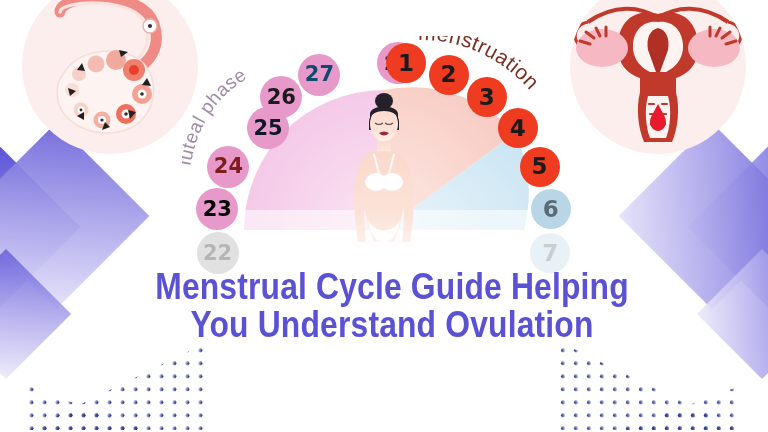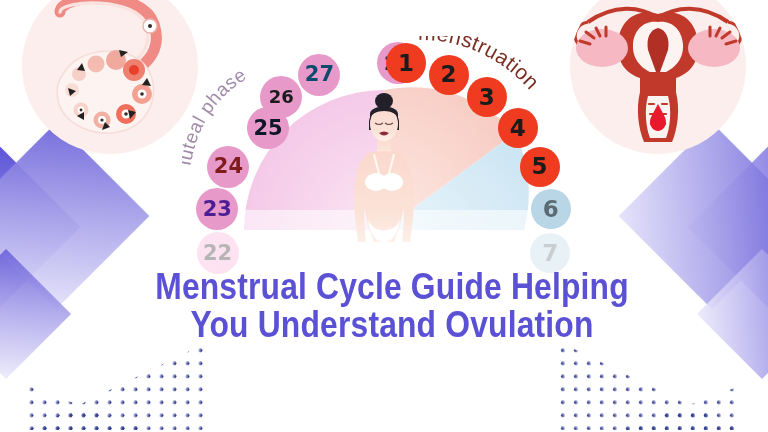--- a/index.html
+++ b/index.html
@@ -281,33 +281,33 @@
         <defs>
             <path id="arcLut" d="M8 114 C18 52 58 14 122 6" fill="none"></path>
           </defs>
         <text font-family="Liberation Sans, sans-serif" font-size="19" fill="#a08aa8">
           <textPath href="#arcLut" startOffset="2">luteal phase</textPath>
         </text>
       </svg>
     </div>
 
     <div id="day-host" style="position:absolute;inset:0;">
-        <div class="day" style="width: 42px; height: 42px; left: 10.635px; top: 218.381px; font-size: 21px; background: #f9a8d4; color: rgb(27, 27, 27); opacity: 0.32;">
+        <div class="day" style="width: 42px; height: 42px; left: 10.635px; top: 218.381px; font-size: 21px; background: #a3a3a3; color: rgb(27, 27, 27); opacity: 0.32;">
           <span>22</span>
         </div>
-        <div class="day" style="width: 42px; height: 42px; left: 10.2799px; top: 174.302px; font-size: 21px; background: rgb(231, 154, 201); color: #4c1d95;">
+        <div class="day" style="width: 42px; height: 42px; left: 10.2799px; top: 174.302px; font-size: 21px; background: rgb(231, 154, 201); color: #000000;">
           <span>23</span>
         </div>
         <div class="day" style="width: 42px; height: 42px; left: 21.4027px; top: 131.648px; font-size: 21px; background: rgb(231, 154, 201); color: #7f1d1d;">
           <span>24</span>
         </div>
         <div class="day" style="width: 42px; height: 42px; left: 61px; top: 93.3555px; font-size: 21px; background: rgb(231, 154, 201); color: #0f172a;">
           <span>25</span>
         </div>
-        <div class="day" style="width: 42px; height: 42px; left: 74.2813px; top: 62.0607px; font-size: 18px; background: rgb(231, 154, 201); color: rgb(27, 27, 27);">
+        <div class="day" style="width: 42px; height: 42px; left: 74.2813px; top: 62.0607px; font-size: 21px; background: rgb(231, 154, 201); color: rgb(27, 27, 27);">
           <span>26</span>
         </div>
         <div class="day" style="width: 42px; height: 42px; left: 112.397px; top: 39.918px; font-size: 21px; background: rgb(231, 154, 201); color: #0c4a6e;">
           <span>27</span>
         </div>
         <div class="day" style="width: 42px; height: 42px; left: 154.96px; top: 28.452px; font-size: 20px; background: rgb(231, 154, 201); color: rgb(27, 27, 27); margin-left: 36px;">
           <span>28</span>
         </div>
         <div class="day" style="width: 40px; height: 40px; left: 200.04px; top: 29.452px; font-size: 23px; background: rgb(239, 59, 31); color: rgb(27, 27, 27);">
           <span>1</span>

